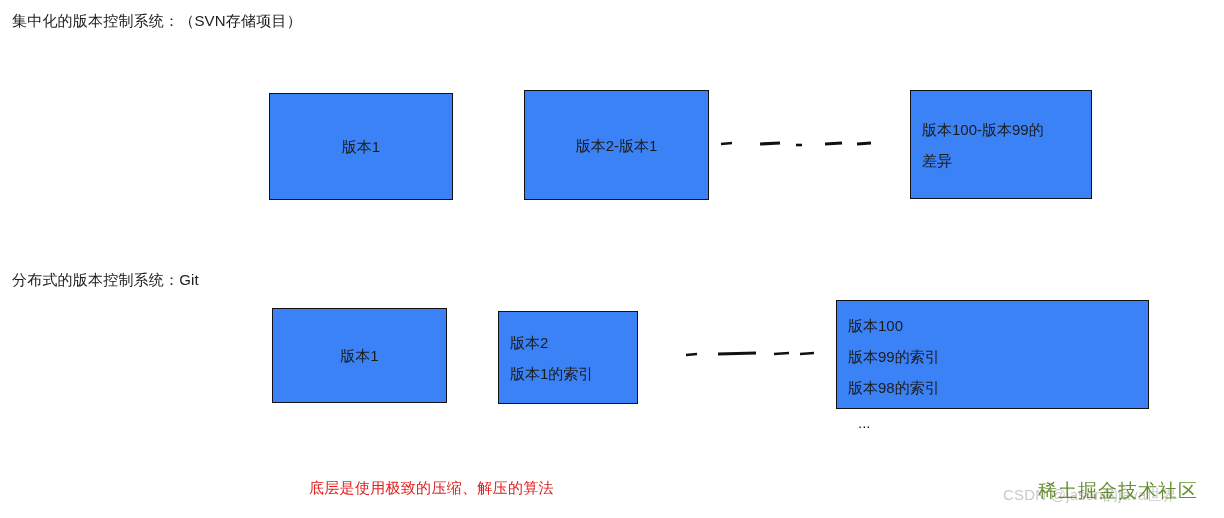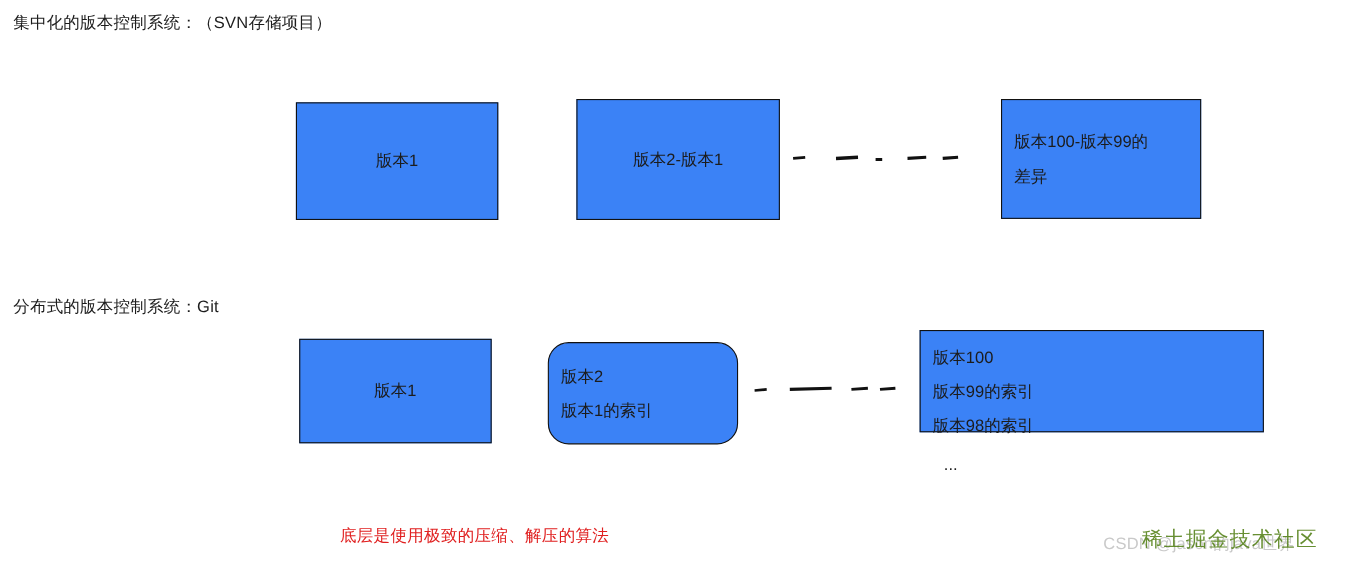--- a/index.html
+++ b/index.html
@@ -59,22 +59,22 @@
     padding-top: 9px;
   }
 
   
   #svn-box-1 { left: 269px; top: 93px; width: 184px; height: 107px; }
   #svn-box-2 { left: 508px; top: 90px; width: 185px; height: 110px; margin-left: 16px; }
   #svn-box-3 { left: 910px; top: 90px; width: 182px; height: 109px; }
 
   
   #git-box-1 { left: 272px; top: 308px; width: 175px; height: 95px; }
-  #git-box-2 { left: 498px; top: 311px; width: 173px; height: 93px; border-radius: 19px; }
-  #git-box-3 { left: 836px; top: 300px; width: 313px; height: 93px; }
+  #git-box-2 { left: 498px; top: 311px; width: 140px; height: 93px; }
+  #git-box-3 { left: 836px; top: 300px; width: 313px; height: 109px; }
 
   .ellipsis-note {
     position: absolute;
     left: 858px;
     top: 414px;
     font-size: 15px;
     line-height: 18px;
     color: #1c1c1c;
   }
 

